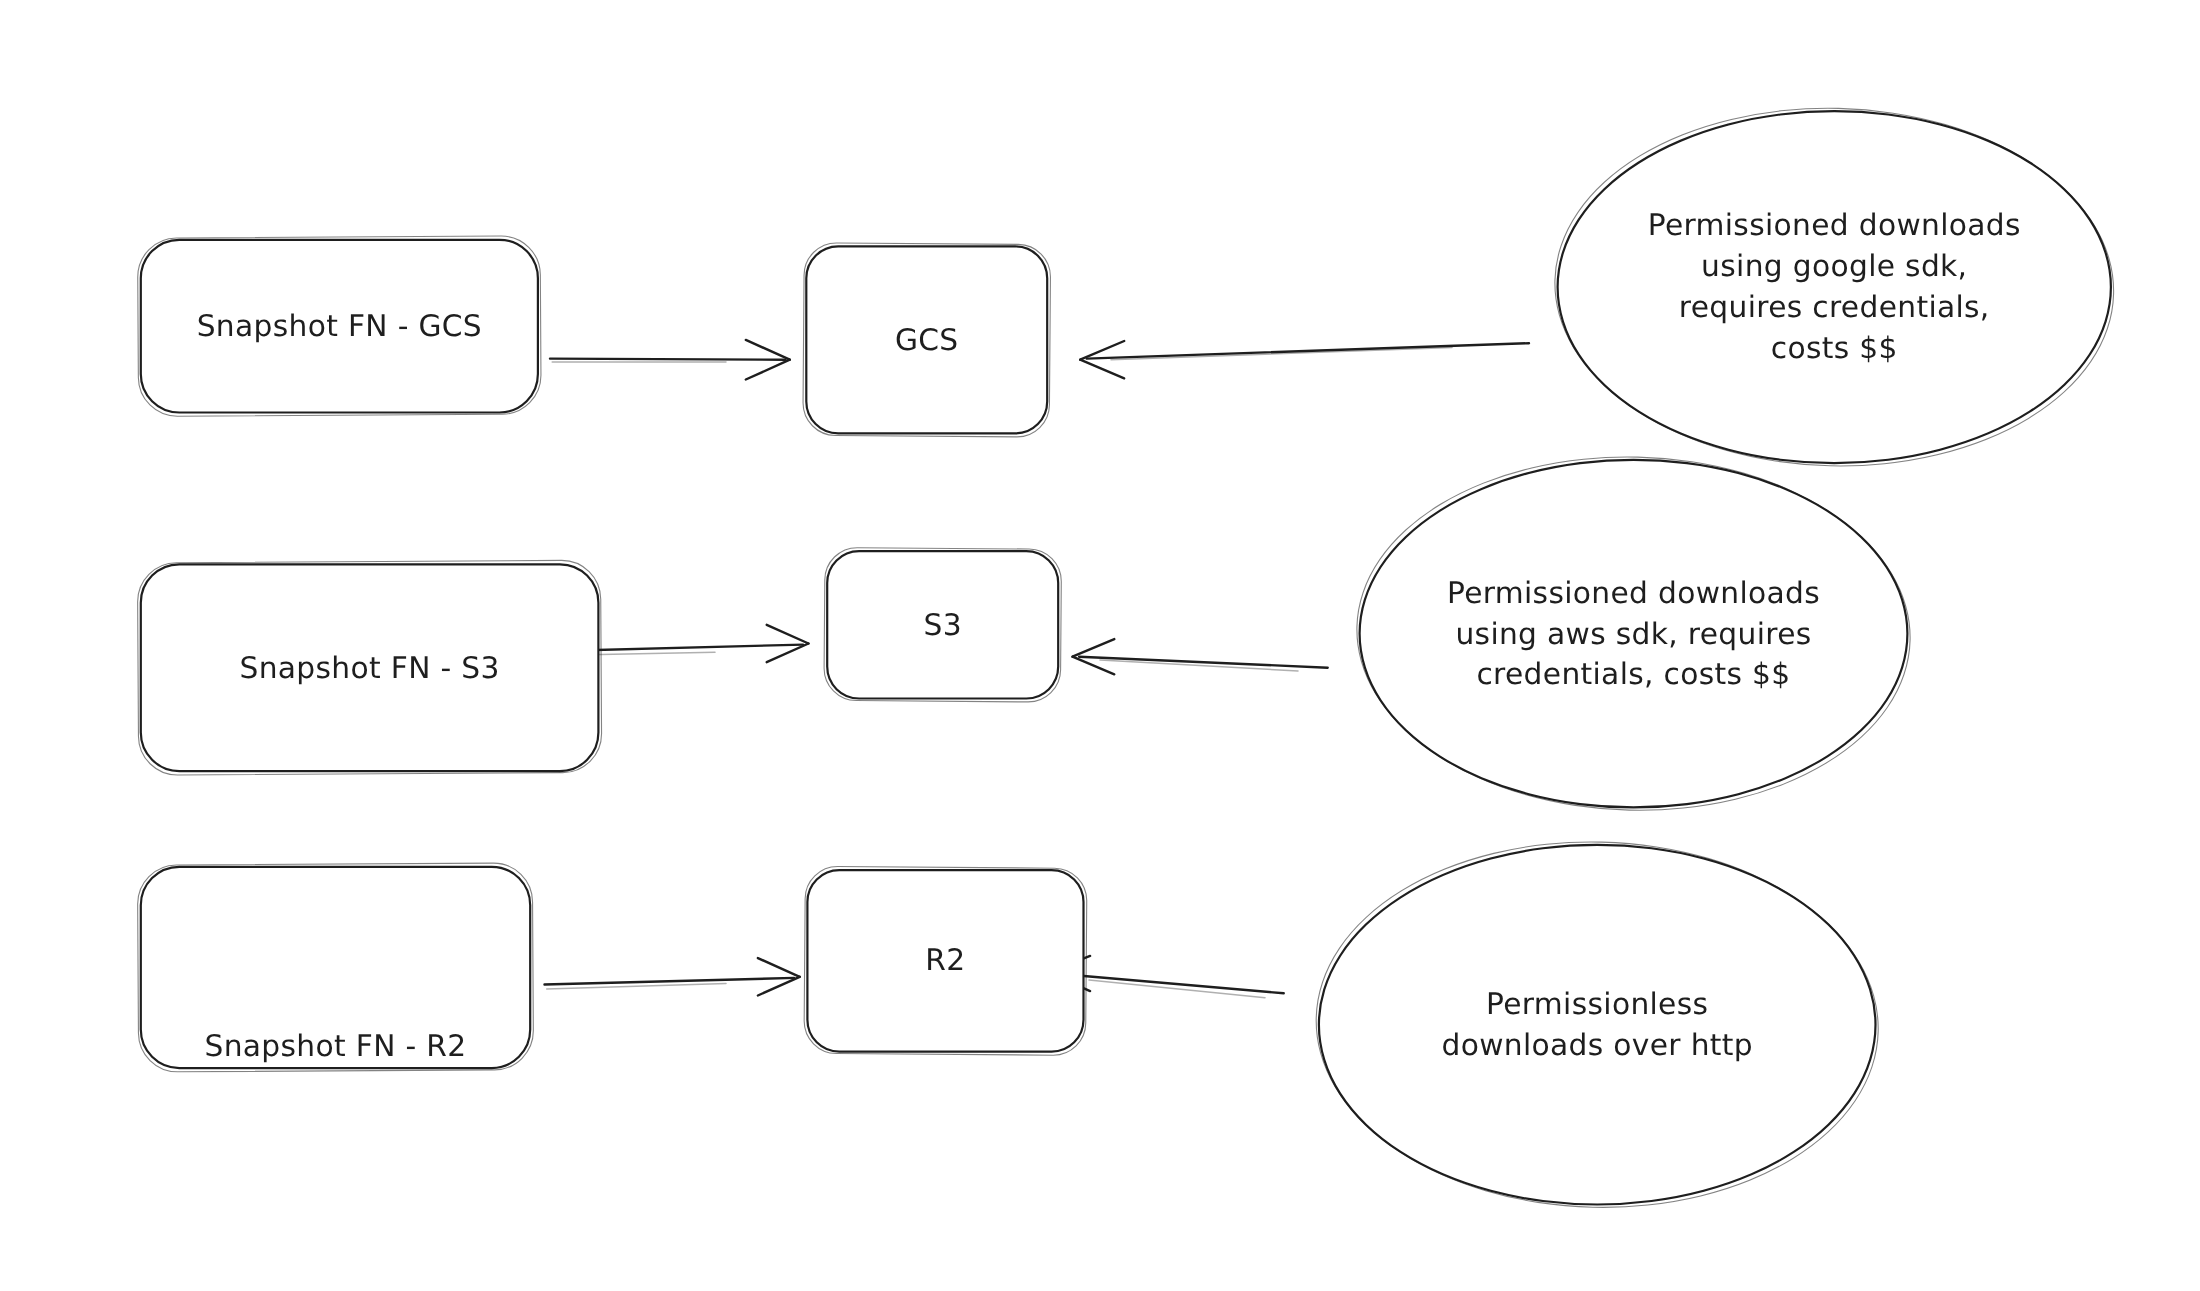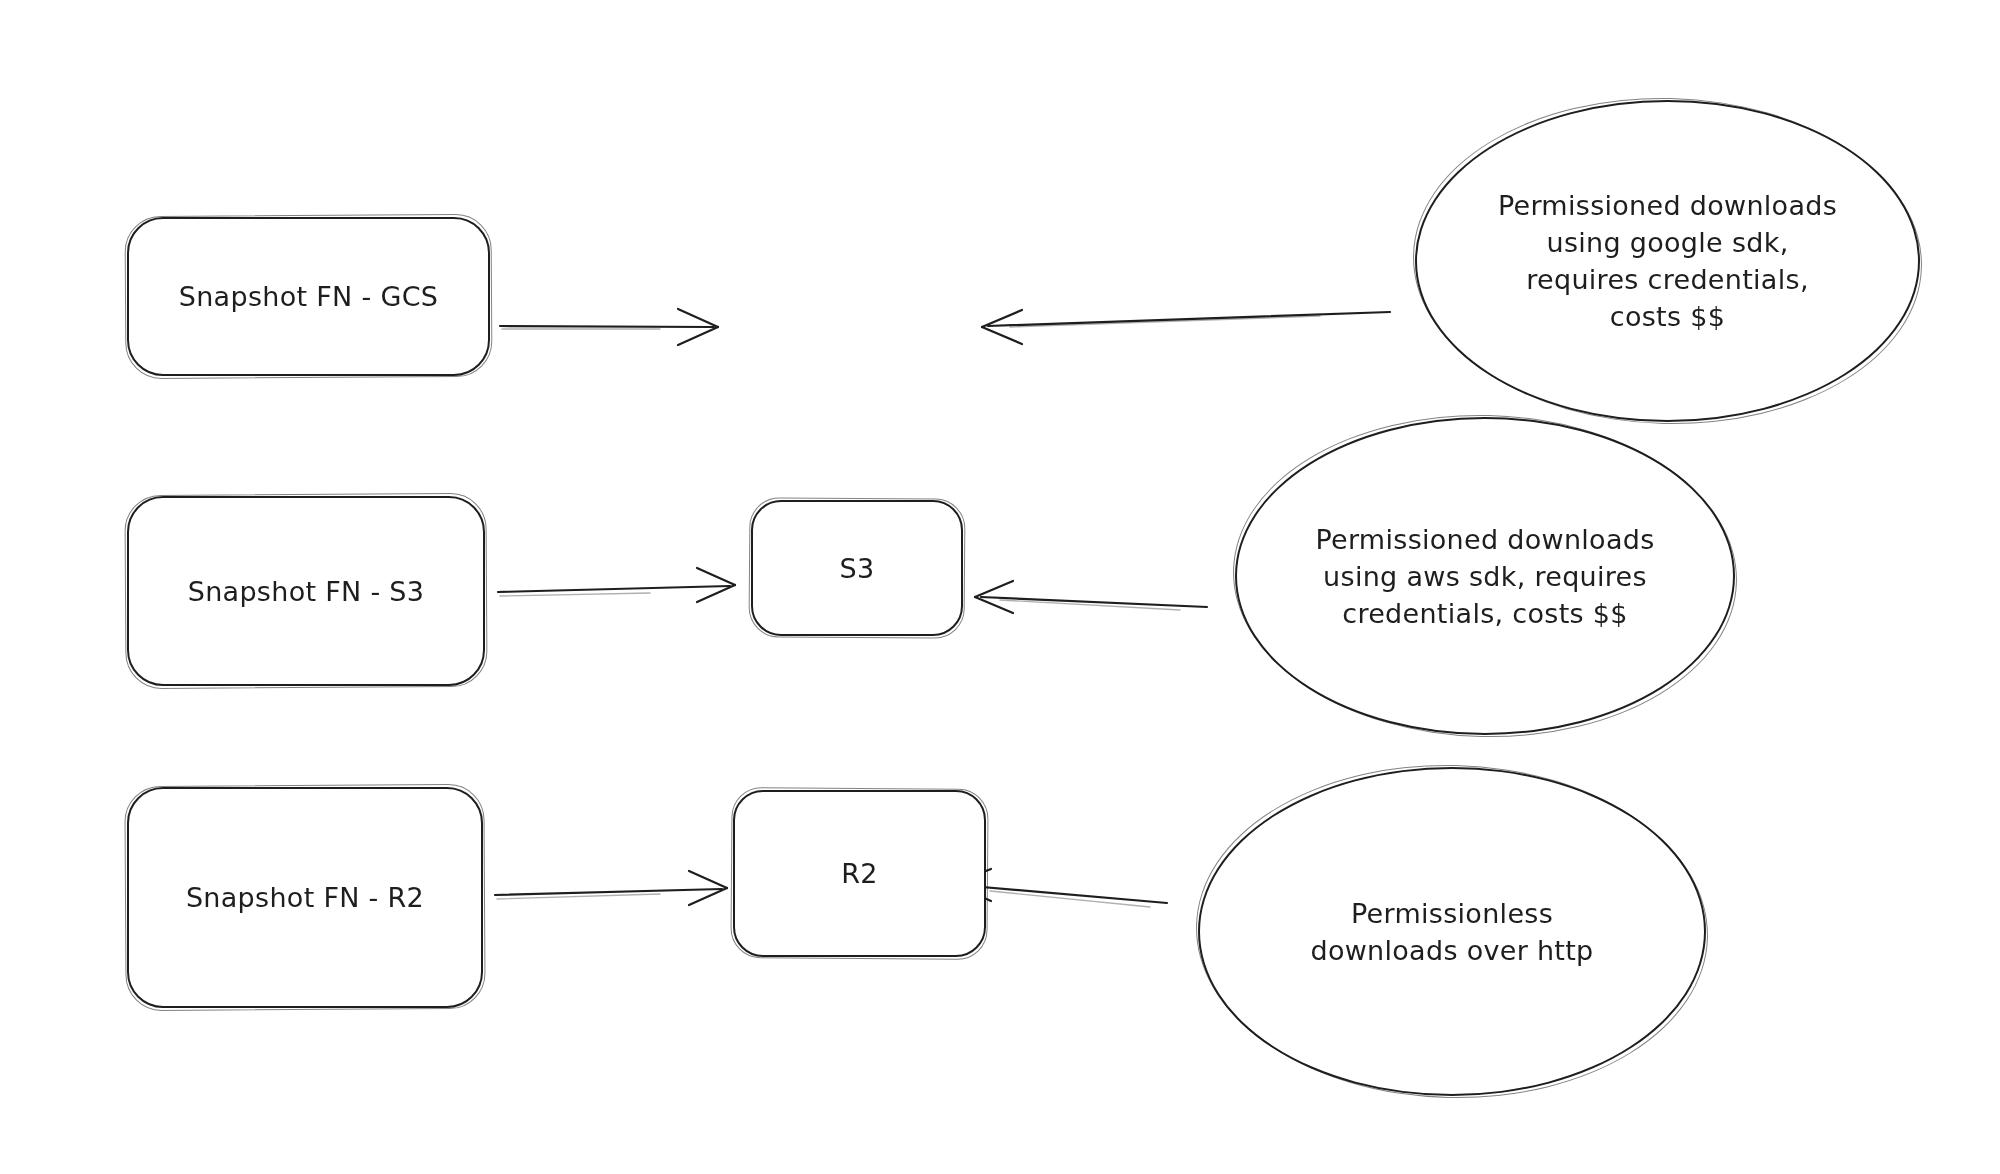--- a/index.html
+++ b/index.html
@@ -116,40 +116,43 @@
       <line x1="1167" y1="903" x2="959" y2="885"></line>
       <line class="ghost" x1="1150" y1="907" x2="990" y2="891"></line>
       <line x1="991" y1="869" x2="953" y2="884"></line>
       <line x1="991" y1="901" x2="953" y2="884"></line>
     </g>
   </svg>
 
   <div class="node rect" style="left:127px; top:217px; width:363px; height:159px;">
     <span>Snapshot FN - GCS</span>
   </div>
+  <div class="node rect-sm" style="left:732px; top:223px; width:221px; height:172px;">
+    <span>GCS</span>
+  </div>
   <div class="node ellipse" style="left:1415px; top:100px; width:505px; height:322px;">
     <span class="note-text">Permissioned downloads
 using google sdk,
 requires credentials,
 costs $$</span>
   </div>
 
-  <div class="node rect" style="left:127px; top:496px; width:358px; height:190px;">
+  <div class="node rect" style="left:127px; top:512px; width:418px; height:190px;">
     <span>Snapshot FN - S3</span>
   </div>
   <div class="node rect-sm" style="left:751px; top:500px; width:212px; height:136px;">
     <span>S3</span>
   </div>
   <div class="node ellipse" style="left:1235px; top:417px; width:500px; height:318px;">
     <span class="note-text">Permissioned downloads
 using aws sdk, requires
 credentials, costs $$</span>
   </div>
 
-  <div class="node rect" style="left:127px; top:787px; width:356px; height:221px;">
+  <div class="node rect" style="left:127px; top:787px; width:356px; height:185px;align-items:flex-end;">
     <span>Snapshot FN - R2</span>
   </div>
   <div class="node rect-sm" style="left:733px; top:790px; width:253px; height:167px;">
     <span>R2</span>
   </div>
   <div class="node ellipse" style="left:1198px; top:767px; width:508px; height:329px;">
     <span class="note-text">Permissionless
 downloads over http</span>
   </div>
 

